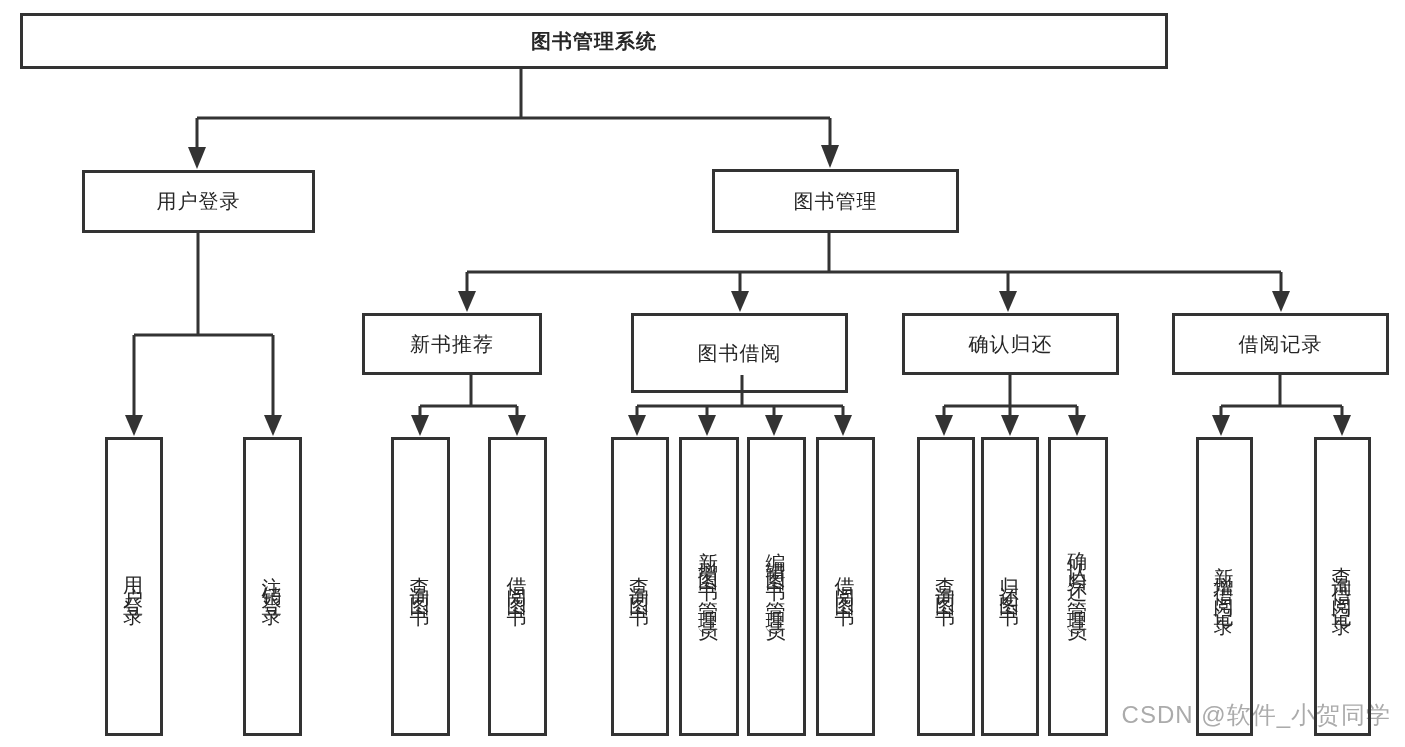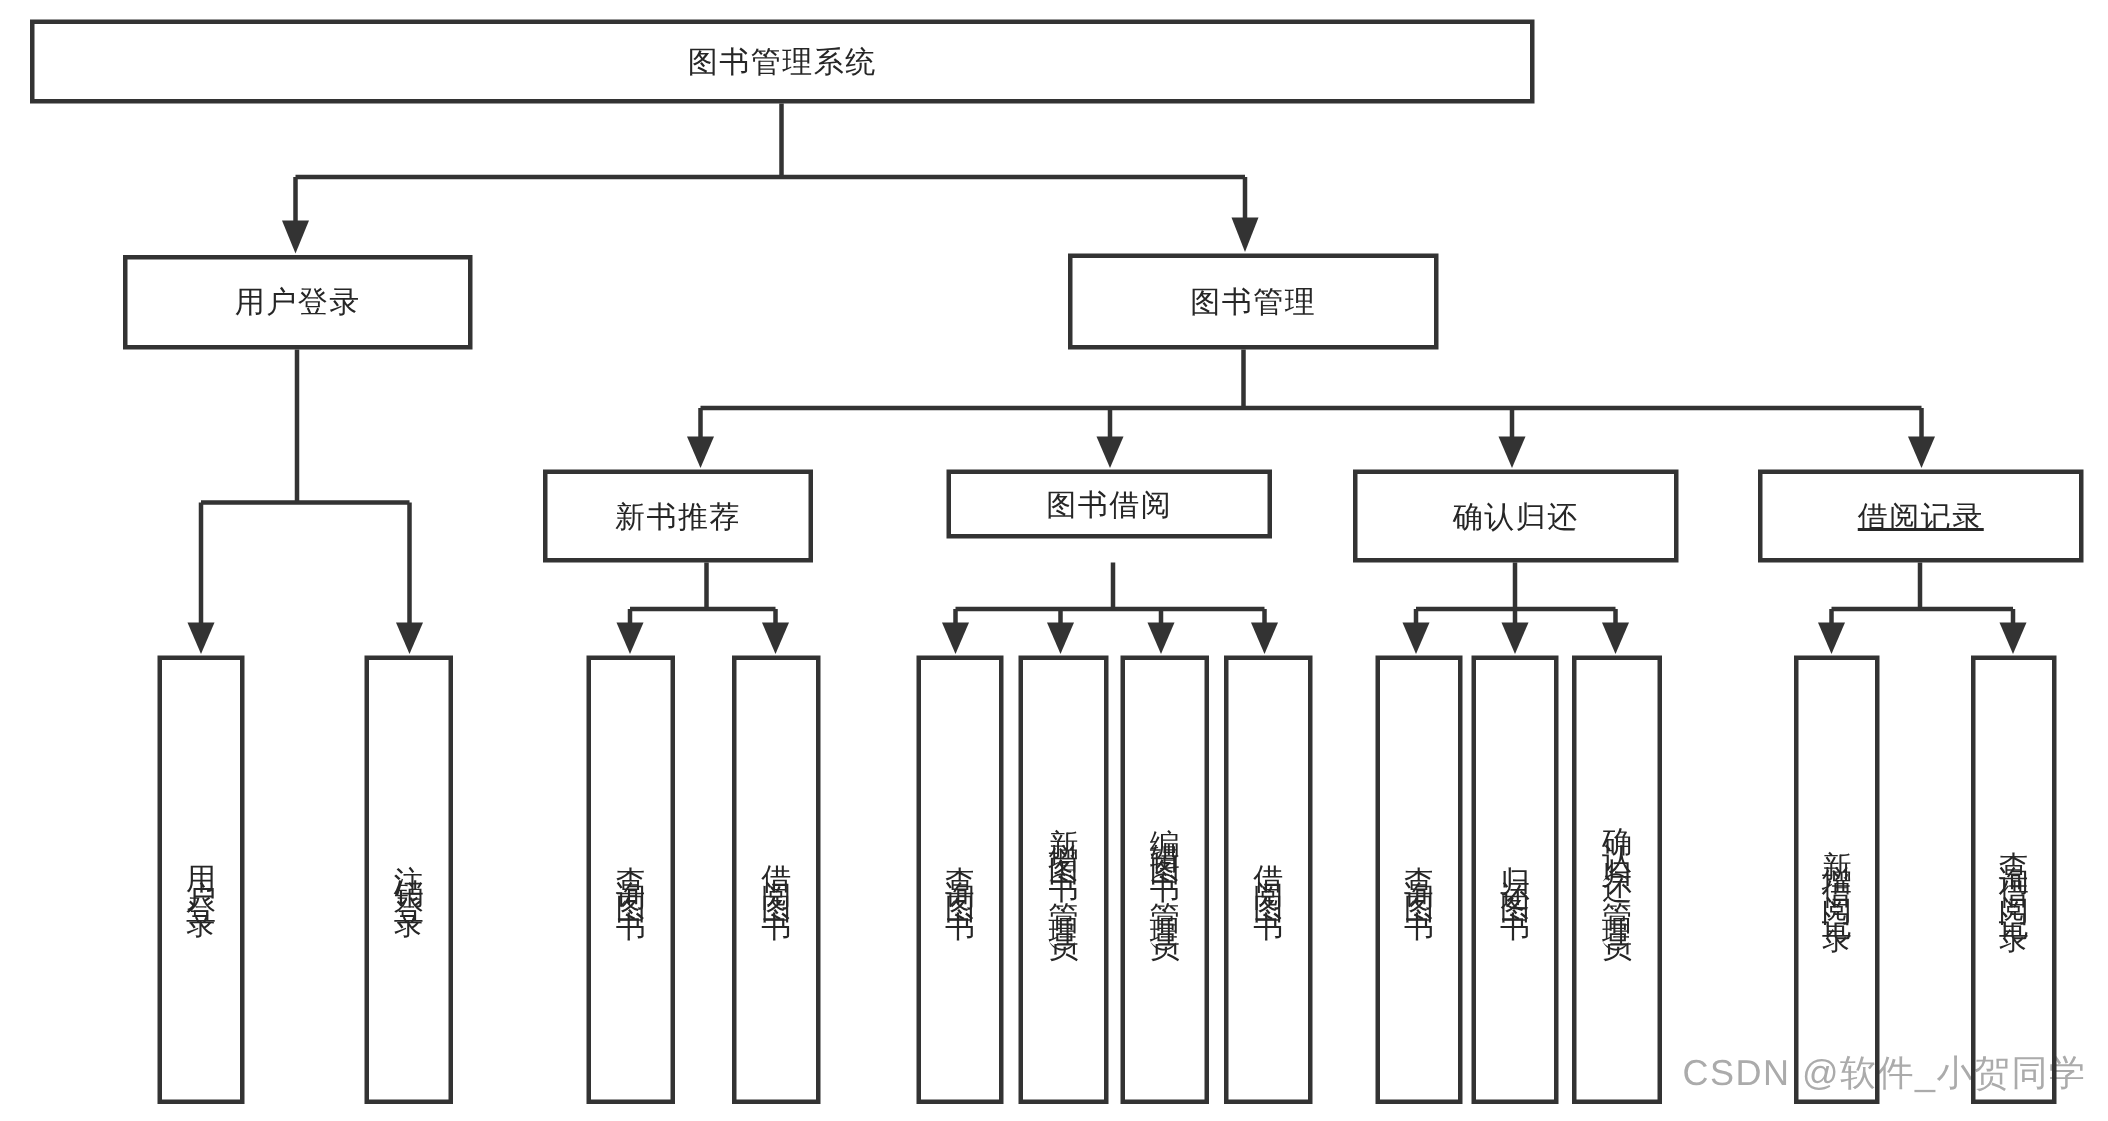--- a/index.html
+++ b/index.html
@@ -71,41 +71,41 @@
     <path d="M1010,375 V406 M944,406 H1077 M944,406 V416 M1010,406 V416 M1077,406 V416"></path>
     <polygon points="935,415 953,415 944,436"></polygon>
     <polygon points="1001,415 1019,415 1010,436"></polygon>
     <polygon points="1068,415 1086,415 1077,436"></polygon>
 
     <path d="M1280,375 V406 M1221,406 H1342 M1221,406 V416 M1342,406 V416"></path>
     <polygon points="1212,415 1230,415 1221,436"></polygon>
     <polygon points="1333,415 1351,415 1342,436"></polygon>
   </svg>
 
-  <div class="box h" style="left:20px; top:13px; width:1003px; height:56px;">
+  <div class="box h" style="left:20px; top:13px; width:1148px; height:56px;font-weight:bold;">
     <span>图书管理系统</span>
   </div>
 
   <div class="box h" style="left:82px; top:170px; width:233px; height:63px;">
     <span>用户登录</span>
   </div>
   <div class="box h" style="left:712px; top:169px; width:247px; height:64px;">
     <span>图书管理</span>
   </div>
 
   <div class="box h" style="left:362px; top:313px; width:180px; height:62px;">
     <span>新书推荐</span>
   </div>
-  <div class="box h" style="left:631px; top:313px; width:217px; height:46px;">
+  <div class="box h" style="left:631px; top:313px; width:217px; height:80px;">
     <span>图书借阅</span>
   </div>
   <div class="box h" style="left:902px; top:313px; width:217px; height:62px;">
     <span>确认归还</span>
   </div>
-  <div class="box h" style="left:1172px; top:313px; width:217px; height:62px;text-decoration:underline;">
+  <div class="box h" style="left:1172px; top:313px; width:217px; height:62px;">
     <span>借阅记录</span>
   </div>
 
   <div class="box v" style="left:105px; top:437px; width:58px; height:299px;">
     <span>用户登录</span>
   </div>
   <div class="box v" style="left:243px; top:437px; width:59px; height:299px;">
     <span>注销登录</span>
   </div>
 

